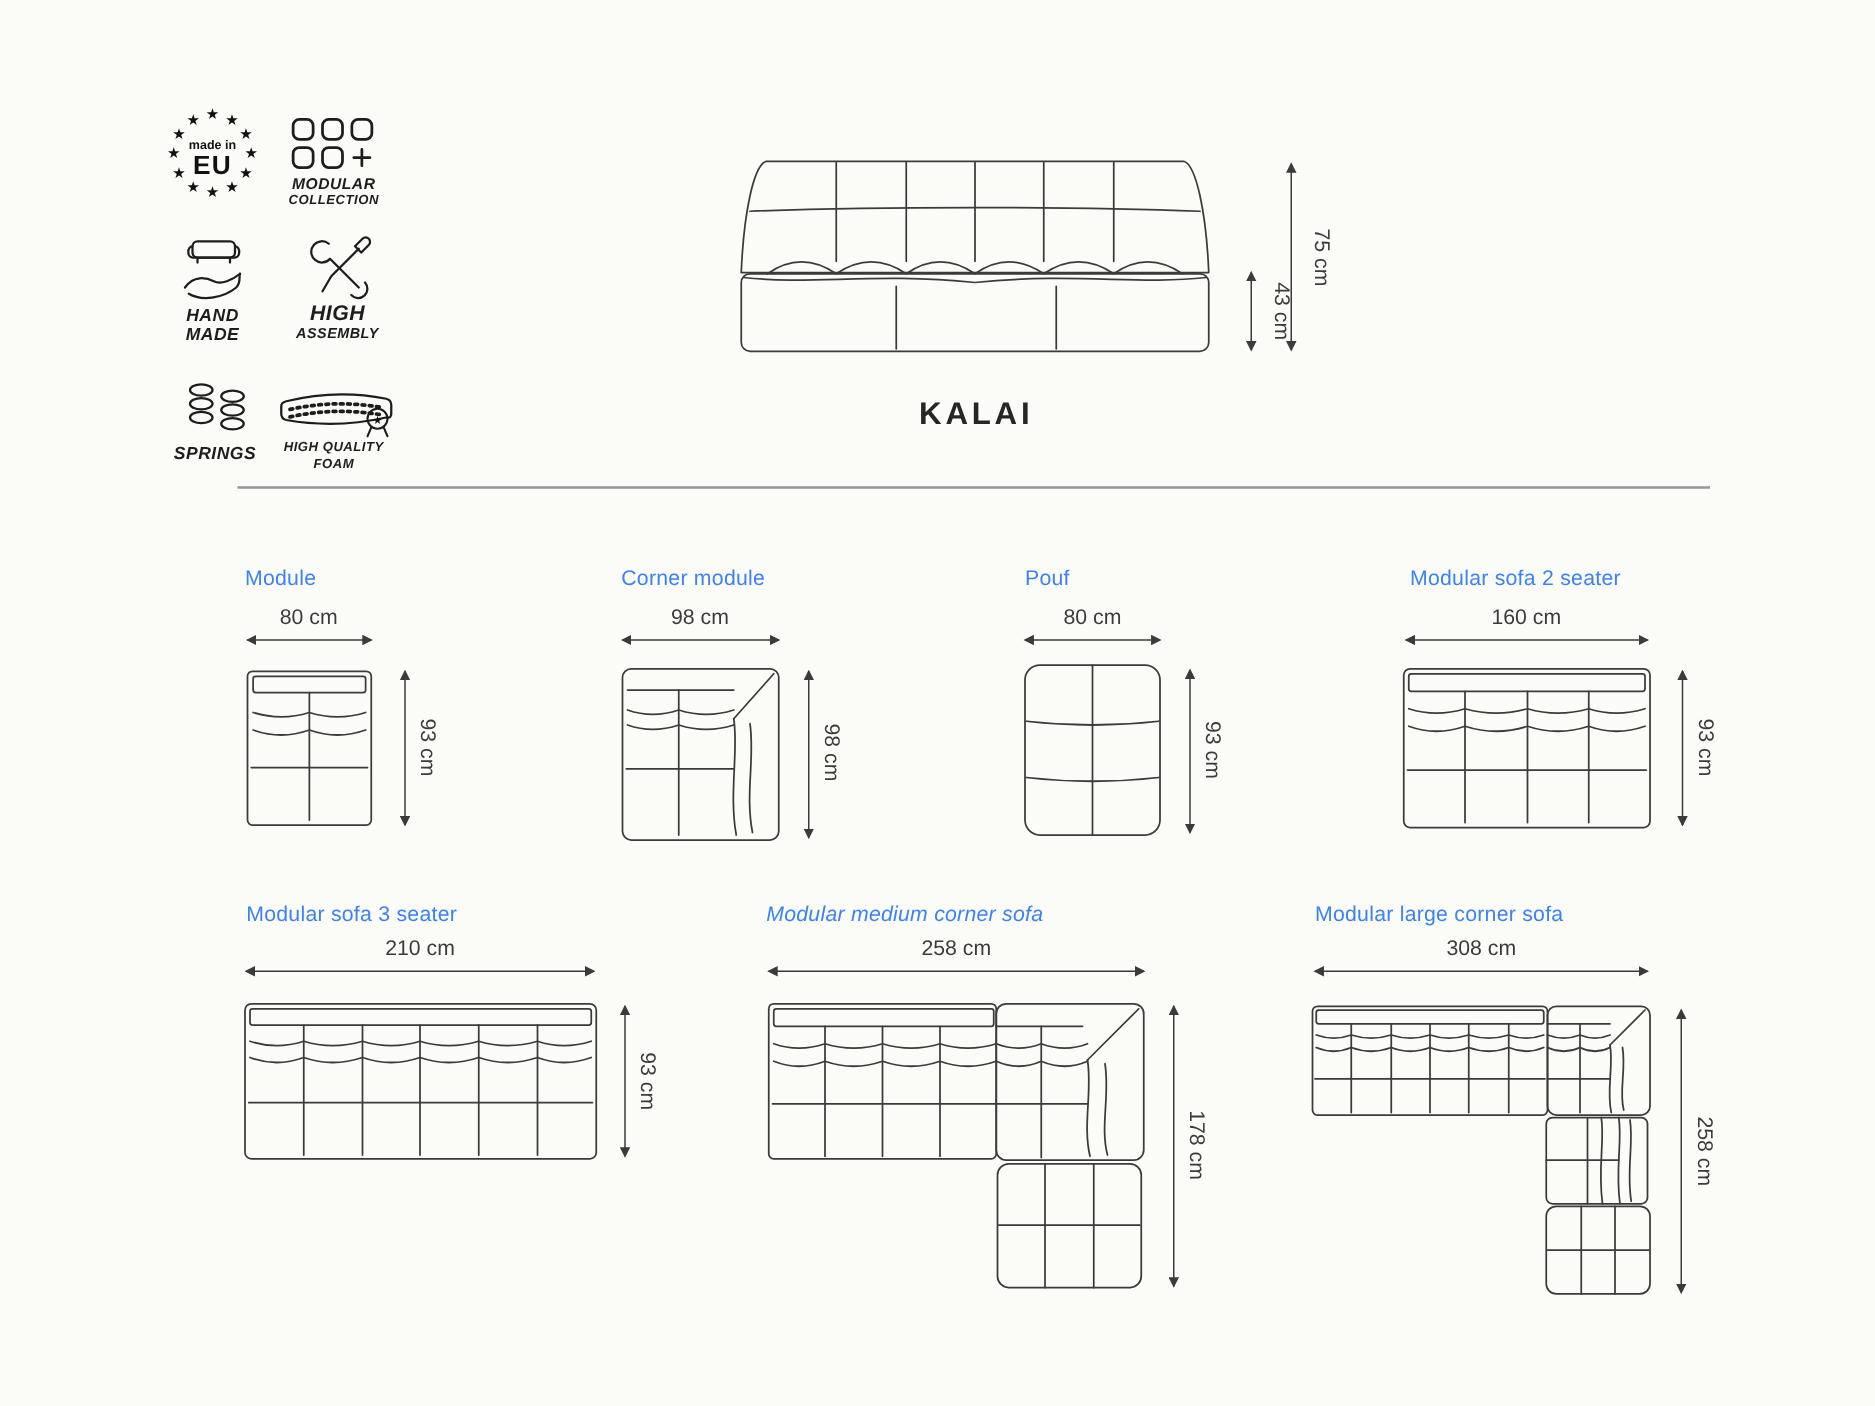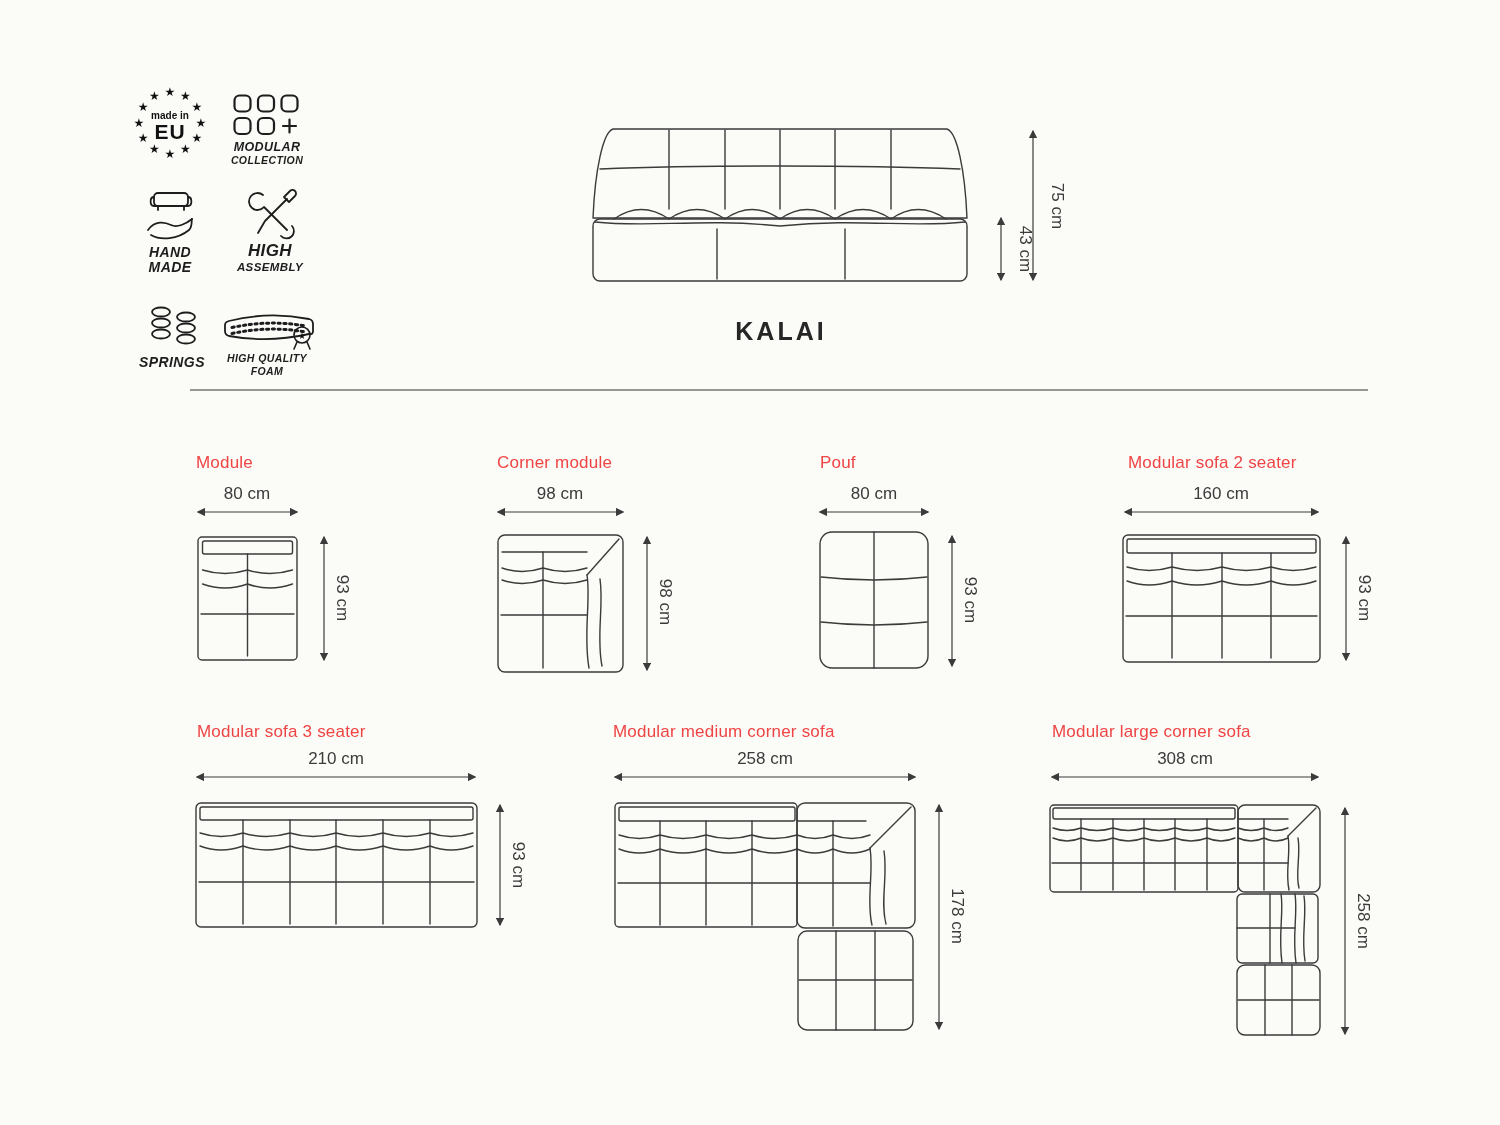--- a/index.html
+++ b/index.html
@@ -12,21 +12,21 @@
   }
   .page{position:absolute;left:0;top:0;width:1500px;height:1125px;overflow:hidden;}
   .abs{position:absolute;}
   .badge-label{
     position:absolute;font-weight:700;color:#1d1d1d;
     letter-spacing:.4px;line-height:1.1;white-space:nowrap;
     transform:translateX(-50%);
     font-style:italic;
   }
   .diagram-title{
-    position:absolute;font-size:17px;color:#ef4444;letter-spacing:.2px;white-space:nowrap;
+    position:absolute;font-size:17px;color:#3b82f6;letter-spacing:.2px;white-space:nowrap;
   }
   svg{position:absolute;overflow:visible;}
   svg .draw{fill:none;stroke:#3b3b3b;stroke-width:1.4;stroke-linecap:round;stroke-linejoin:round;}
   svg .dim-line{stroke:#3b3b3b;stroke-width:1.2;}
   svg text.dim{font-size:17px;fill:#3b3b3b;font-family:"Liberation Sans",sans-serif;}
   svg text.star{font-size:12px;fill:#111;font-family:"DejaVu Sans",sans-serif;}
   svg .icon{fill:none;stroke:#1d1d1d;stroke-width:2.2;stroke-linecap:round;stroke-linejoin:round;}
   svg .icon-thin{fill:none;stroke:#1d1d1d;stroke-width:1.8;stroke-linecap:round;stroke-linejoin:round;}
   .divider{position:absolute;background:#979797;height:1.6px;}
   .product-name{
@@ -243,21 +243,21 @@
       <rect class="draw" x="10" y="59" width="273" height="13" rx="2"></rect>
       <path class="draw" d="M53,72 V176 M100,72 V176 M146,72 V176 M193,72 V176 M240,72 V176"></path>
       <path class="draw" d="M10,85 Q31,92 53,85 Q76,92 100,85 Q123,92 146,85 Q169,92 193,85 Q216,92 240,85 Q261,92 283,85"></path>
       <path class="draw" d="M10,98 Q31,106 53,98 Q76,106 100,98 Q123,106 146,98 Q169,106 193,98 Q216,106 240,98 Q261,106 283,98"></path>
       <path class="draw" d="M9,134 H284"></path>
     </g>
     <line class="dim-line" x1="310" y1="57" x2="310" y2="177" marker-start="url(#ah6)" marker-end="url(#ah6)"></line>
     <text class="dim" text-anchor="middle" transform="rotate(90 323 117)" x="323" y="117">93 cm</text>
   </svg>
 
-  <div class="diagram-title" style="left:613px;top:722px;">Modular medium corner sofa</div>
+  <div class="diagram-title" style="left:613px;top:722px;font-style:italic;">Modular medium corner sofa</div>
   <svg class="abs" style="left:608px;top:748px;" width="370" height="300" viewBox="0 0 370 300">
     <defs>
         <marker id="ah7" viewBox="0 0 10 10" refX="8.5" refY="5" markerWidth="7" markerHeight="7" orient="auto-start-reverse">
           <path d="M0,0 L10,5 L0,10 z" fill="#3b3b3b"></path>
         </marker>
       </defs>
     <text class="dim" text-anchor="middle" x="157" y="16">258 cm</text>
     <line class="dim-line" x1="7" y1="29" x2="307" y2="29" marker-start="url(#ah7)" marker-end="url(#ah7)"></line>
     <g>
       <rect class="draw" x="7" y="55" width="182" height="124" rx="4"></rect>

